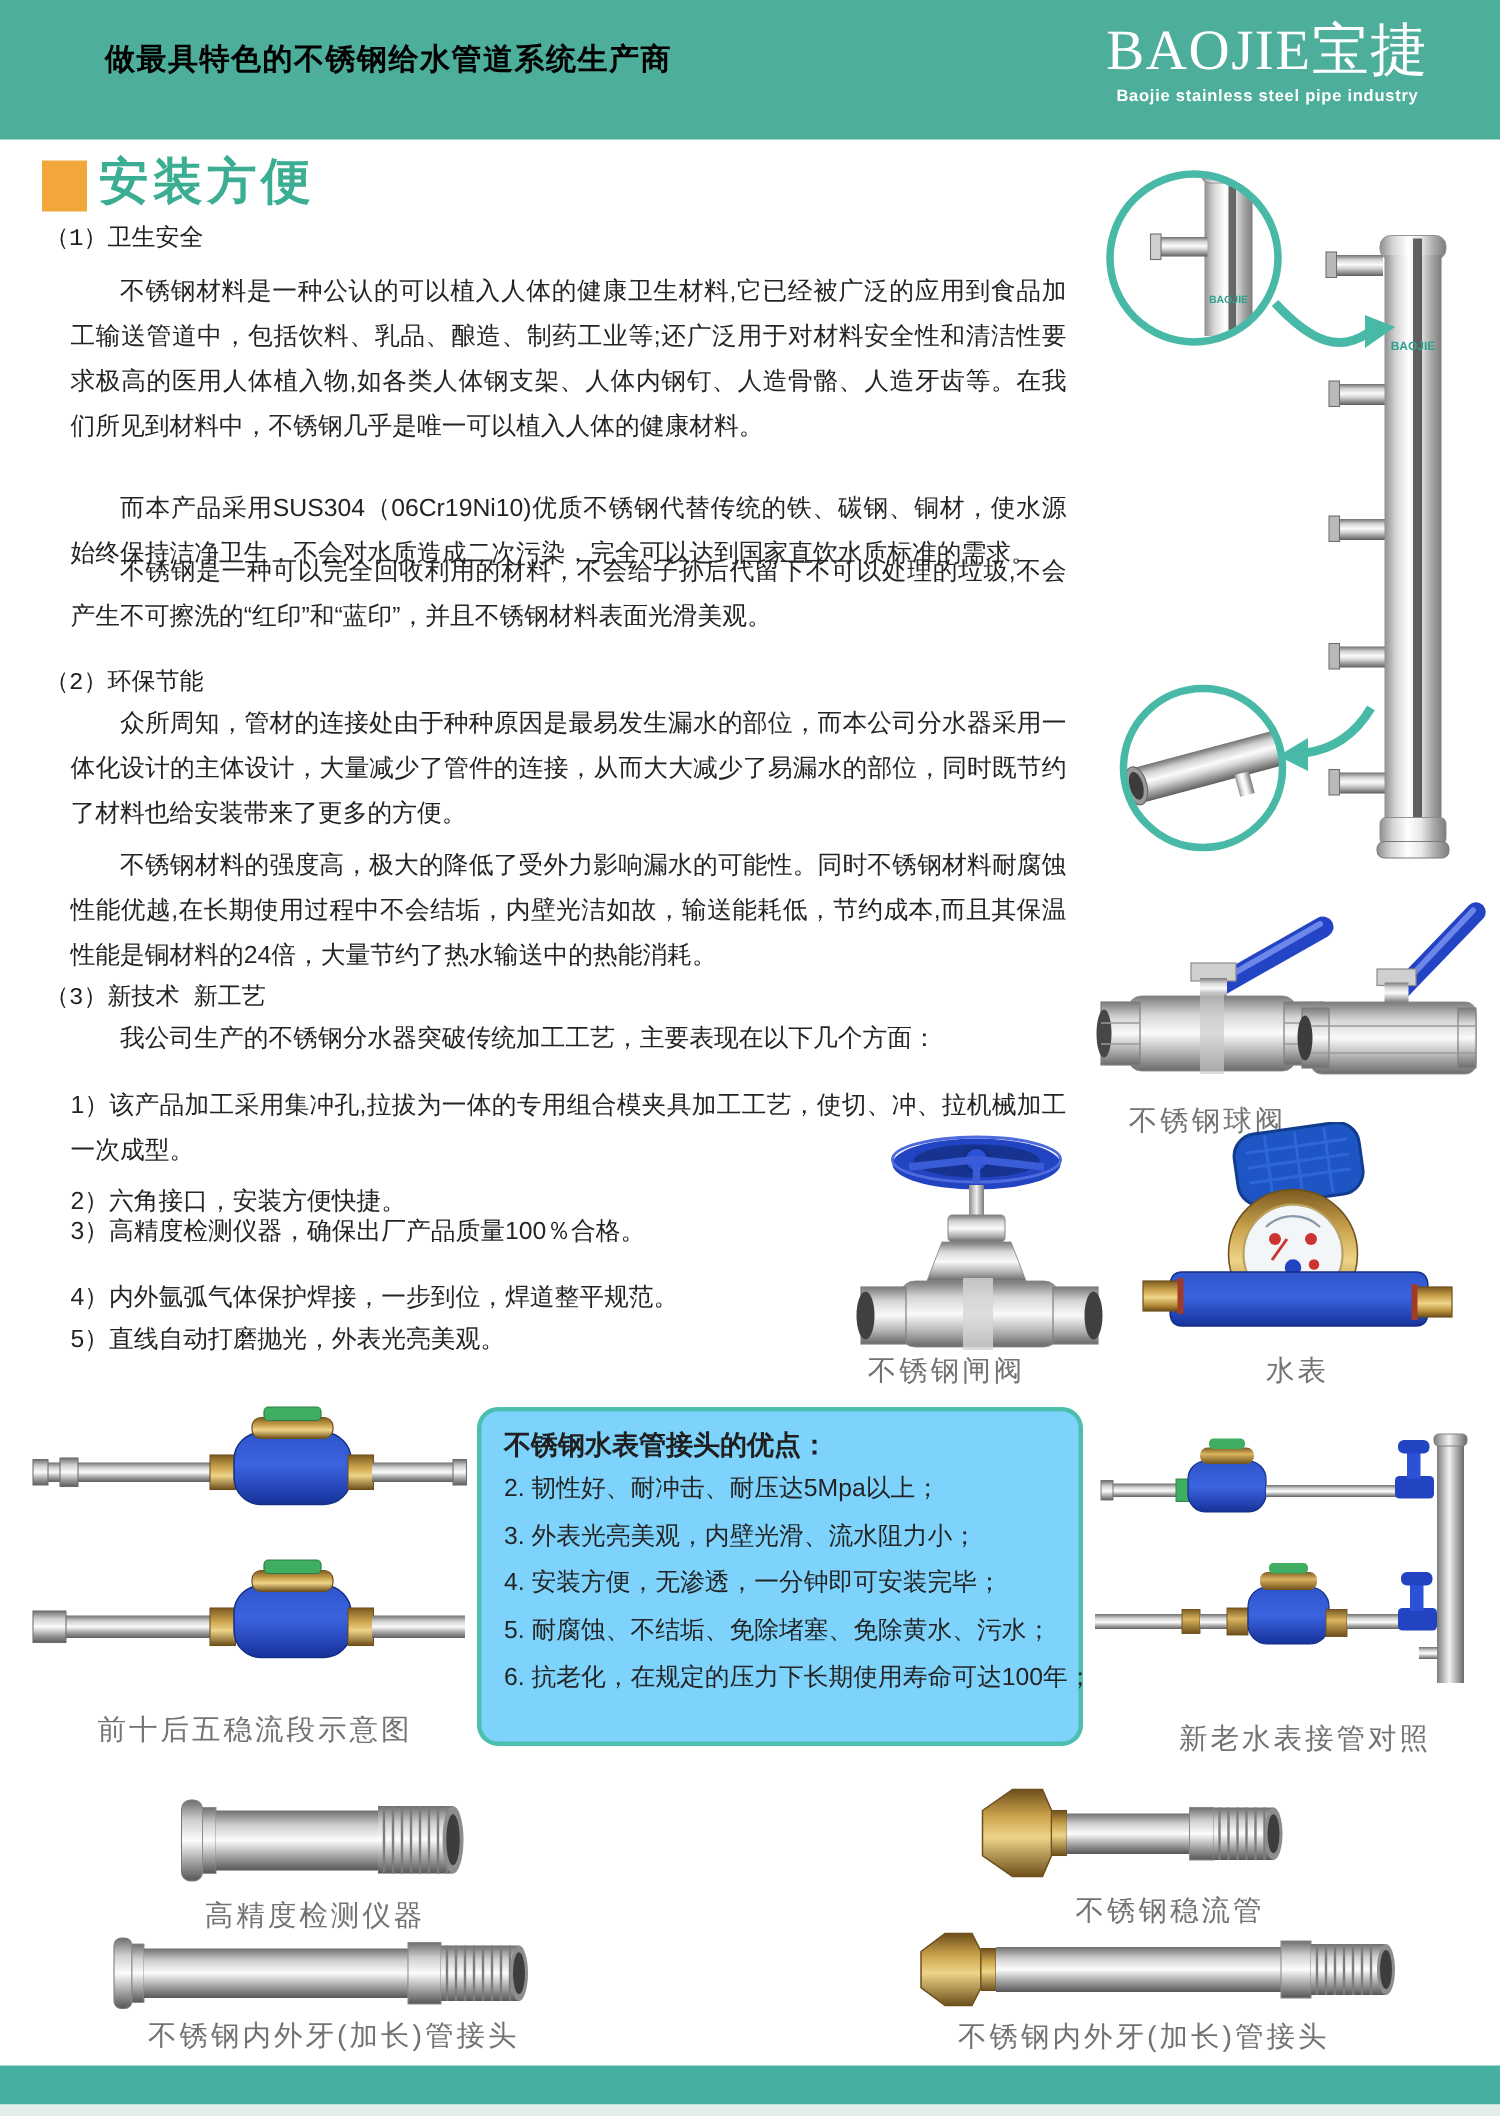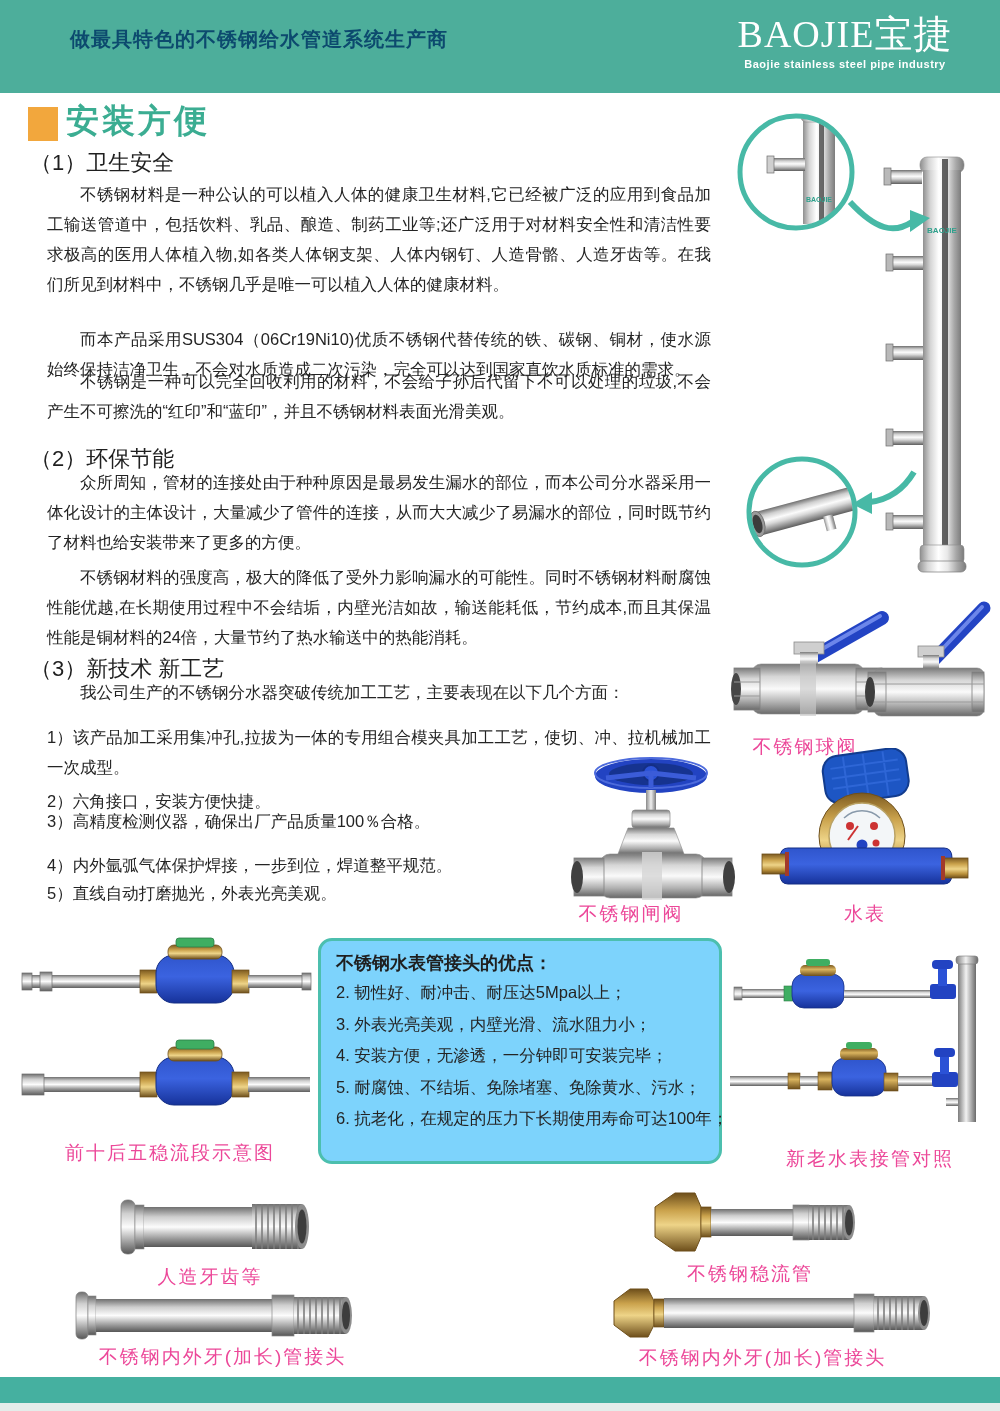--- a/index.html
+++ b/index.html
@@ -1,33 +1,33 @@
 <!DOCTYPE html>
 <html><head>
 <meta charset="utf-8">
 <style>
   html,body{margin:0;padding:0;background:#fff;}
   .page{position:relative;width:1000px;height:1411px;background:#ffffff;overflow:hidden;
         font-family:"Liberation Sans", sans-serif;color:#2b2b2b;}
   .abs{position:absolute;}
   
   .hdr{position:absolute;left:0;top:0;width:1000px;height:93px;background:#4dae9b;}
-  .hdr-slogan{position:absolute;left:70px;top:26px;font-size:20px;font-weight:bold;color:#0c4a6e;letter-spacing:1px;}
+  .hdr-slogan{position:absolute;left:70px;top:26px;font-size:20px;font-weight:bold;color:#000000;letter-spacing:1px;}
   .logo{position:absolute;right:30px;top:12px;width:250px;text-align:center;color:#fff;}
   .logo-main{font-family:"Liberation Serif", serif;font-size:38px;letter-spacing:1px;line-height:44px;}
   .logo-tag{font-size:11px;font-weight:bold;letter-spacing:0.5px;margin-top:2px;}
   
   .accent-square{position:absolute;left:28px;top:107px;width:30px;height:34px;background:#f2a73d;}
   .page-title{position:absolute;left:66px;top:99px;font-size:33px;font-weight:600;color:#3bad92;letter-spacing:3px;}
   
-  .sec-h{position:absolute;left:30px;font-size:22px;color:#1f1f1f;}
+  .sec-h{position:absolute;left:30px;font-size:16px;color:#1f1f1f;font-family:Liberation Mono, monospace;}
   .para{position:absolute;left:47px;width:664px;font-size:16.5px;line-height:30px;text-align:justify;color:#242424;}
   .ind{text-indent:33px;}
   
-  .cap{position:absolute;font-size:19px;color:#ec4899;text-align:center;letter-spacing:2px;}
+  .cap{position:absolute;font-size:19px;color:#737373;text-align:center;letter-spacing:2px;}
   
   .adv{position:absolute;left:318px;top:938px;width:404px;height:226px;box-sizing:border-box;
        border:3px solid #4cbfae;border-radius:14px;background:#7dd3fc;padding:10px 13px 0 13px;}
   .adv-title{font-size:18px;font-weight:bold;color:#1f1f1f;margin:0 0 6px 2px;}
   .adv-item{font-size:16.5px;color:#242424;line-height:22px;margin:0 0 9.5px 2px;white-space:nowrap;}
   
   .foot-bar{position:absolute;left:0;top:1377px;width:1000px;height:26px;background:#45b0a0;}
   .foot-strip{position:absolute;left:0;top:1403px;width:1000px;height:8px;background:#e4edea;}
   .thread line{stroke:#7d7d7d;stroke-width:1.6;}
   .facet line{stroke:#9a9a9a;stroke-width:1;}
@@ -392,21 +392,21 @@
       <line x1="153" y1="14" x2="153" y2="59"></line>
         <line x1="159" y1="14" x2="159" y2="59"></line>
       <line x1="165" y1="14" x2="165" y2="59"></line>
         <line x1="171" y1="14" x2="171" y2="59"></line>
       <line x1="177" y1="14" x2="177" y2="59"></line>
         <line x1="183" y1="14" x2="183" y2="59"></line>
     </g>
     <ellipse cx="187" cy="36.5" rx="7" ry="22.5" fill="#8d8d8d"></ellipse>
     <ellipse cx="187" cy="36.5" rx="4.5" ry="17" fill="#3d3d3d"></ellipse>
   </svg>
-  <div class="cap" style="left:110px;top:1264px;width:200px;">人造牙齿等</div>
+  <div class="cap" style="left:110px;top:1264px;width:200px;">高精度检测仪器</div>
 
   <svg class="abs" style="left:645px;top:1185px;" width="215" height="76" viewBox="0 0 215 76">
     <defs>
       <linearGradient id="sth" x1="0" y1="0" x2="0" y2="1">
         <stop offset="0" stop-color="#6f6f6f"></stop>
           <stop offset="0.25" stop-color="#cfcfcf"></stop>
         <stop offset="0.5" stop-color="#fcfcfc"></stop>
           <stop offset="0.8" stop-color="#979797"></stop>
         <stop offset="1" stop-color="#575757"></stop>
       </linearGradient>
@@ -426,21 +426,21 @@
       <line x1="168" y1="20" x2="168" y2="55"></line>
         <line x1="174" y1="20" x2="174" y2="55"></line>
       <line x1="180" y1="20" x2="180" y2="55"></line>
         <line x1="186" y1="20" x2="186" y2="55"></line>
       <line x1="192" y1="20" x2="192" y2="55"></line>
         <line x1="198" y1="20" x2="198" y2="55"></line>
     </g>
     <ellipse cx="204" cy="37.5" rx="6" ry="17.5" fill="#8d8d8d"></ellipse>
     <ellipse cx="204" cy="37.5" rx="4" ry="13" fill="#3d3d3d"></ellipse>
   </svg>
-  <div class="cap" style="left:650px;top:1261px;width:200px;">不锈钢稳流管</div>
+  <div class="cap" style="left:680px;top:1261px;width:200px;">不锈钢稳流管</div>
 
   <svg class="abs" style="left:72px;top:1288px;" width="300" height="55" viewBox="0 0 300 55">
     <defs>
       <linearGradient id="lfh" x1="0" y1="0" x2="0" y2="1">
         <stop offset="0" stop-color="#6f6f6f"></stop>
           <stop offset="0.25" stop-color="#cfcfcf"></stop>
         <stop offset="0.5" stop-color="#fcfcfc"></stop>
           <stop offset="0.8" stop-color="#979797"></stop>
         <stop offset="1" stop-color="#575757"></stop>
       </linearGradient>

